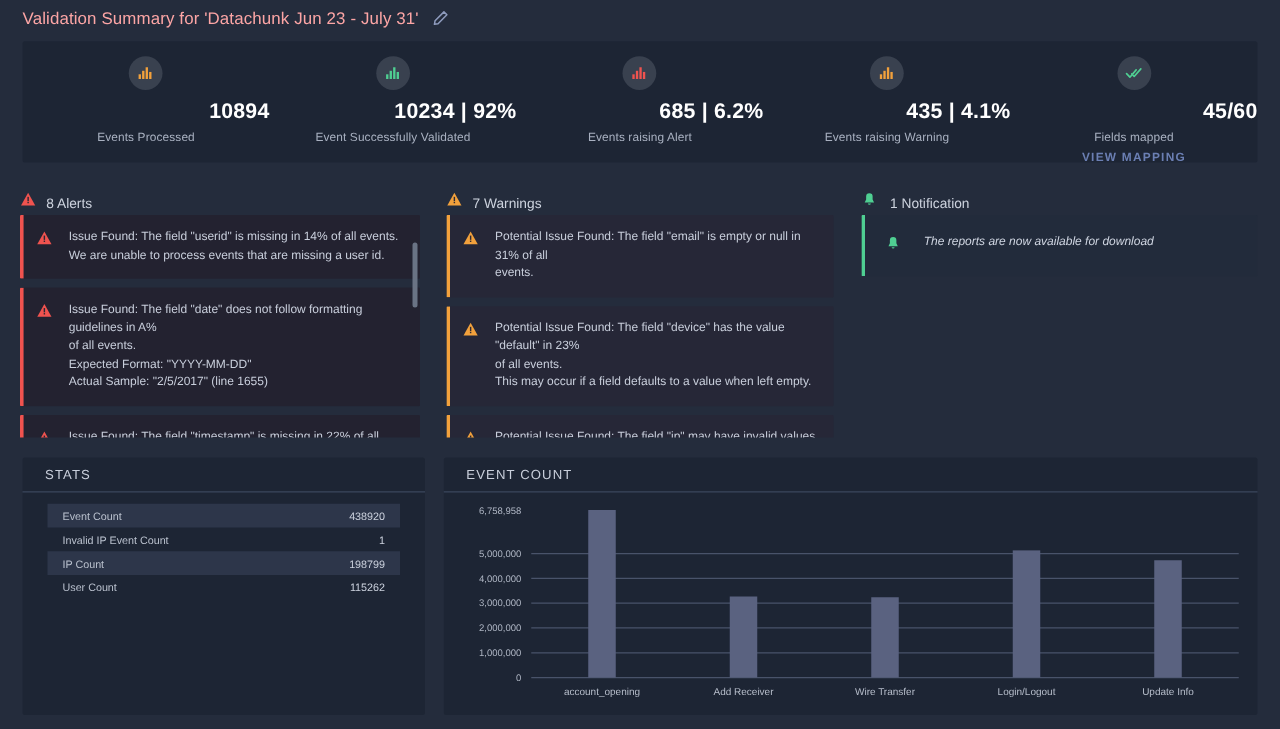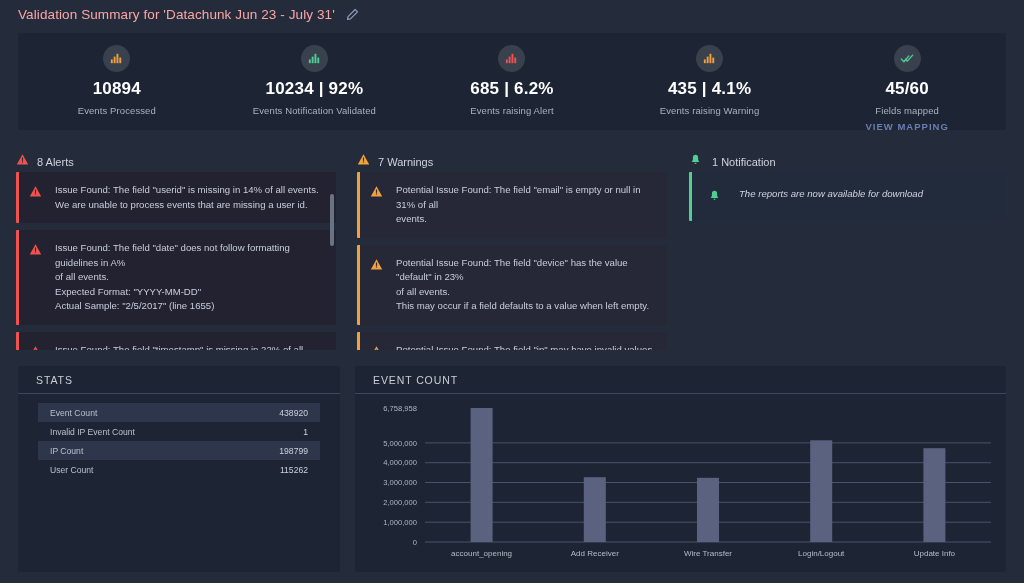--- a/index.html
+++ b/index.html
@@ -29,20 +29,21 @@
   }
   .kpi { flex: 1 1 0; text-align: center; padding-top: 12px; position: relative; }
   .kpi-badge {
     width: 27px; height: 27px; border-radius: 50%;
     background: #39414f; margin: 0 auto 7px auto;
     display: flex; align-items: center; justify-content: center;
   }
   .kpi-value {
     font-size: 17px; font-weight: bold; color: #ffffff; letter-spacing: .2px;
     line-height: 20px;
+    text-align: right;
   }
   .kpi-label { font-size: 9.5px; color: #a9b1c1; margin-top: 6px; letter-spacing: .1px; }
   .kpi-link {
     font-size: 9.5px; color: #6b7fb3; letter-spacing: 1px; margin-top: 5px;
     font-weight: bold; cursor: pointer;
   }
 
   
   .col-head {
     position: absolute; display: flex; align-items: flex-end; gap: 8px;
@@ -137,21 +138,21 @@
       <div class="kpi">
         <div class="kpi-badge">
           <svg width="15" height="15" viewBox="0 0 16 16">
             <rect x="2" y="9" width="2" height="4" fill="#4fcf92"></rect>
             <rect x="5" y="6" width="2" height="7" fill="#4fcf92"></rect>
             <rect x="8" y="3" width="2" height="10" fill="#4fcf92"></rect>
             <rect x="11" y="7" width="2" height="6" fill="#4fcf92"></rect>
           </svg>
         </div>
         <div class="kpi-value">10234 | 92%</div>
-        <div class="kpi-label">Events Notification Validated</div>
+        <div class="kpi-label">Event Successfully Validated</div>
       </div>
       <div class="kpi">
         <div class="kpi-badge">
           <svg width="15" height="15" viewBox="0 0 16 16">
             <rect x="2" y="9" width="2" height="4" fill="#f0534f"></rect>
             <rect x="5" y="6" width="2" height="7" fill="#f0534f"></rect>
             <rect x="8" y="3" width="2" height="10" fill="#f0534f"></rect>
             <rect x="11" y="7" width="2" height="6" fill="#f0534f"></rect>
           </svg>
         </div>

